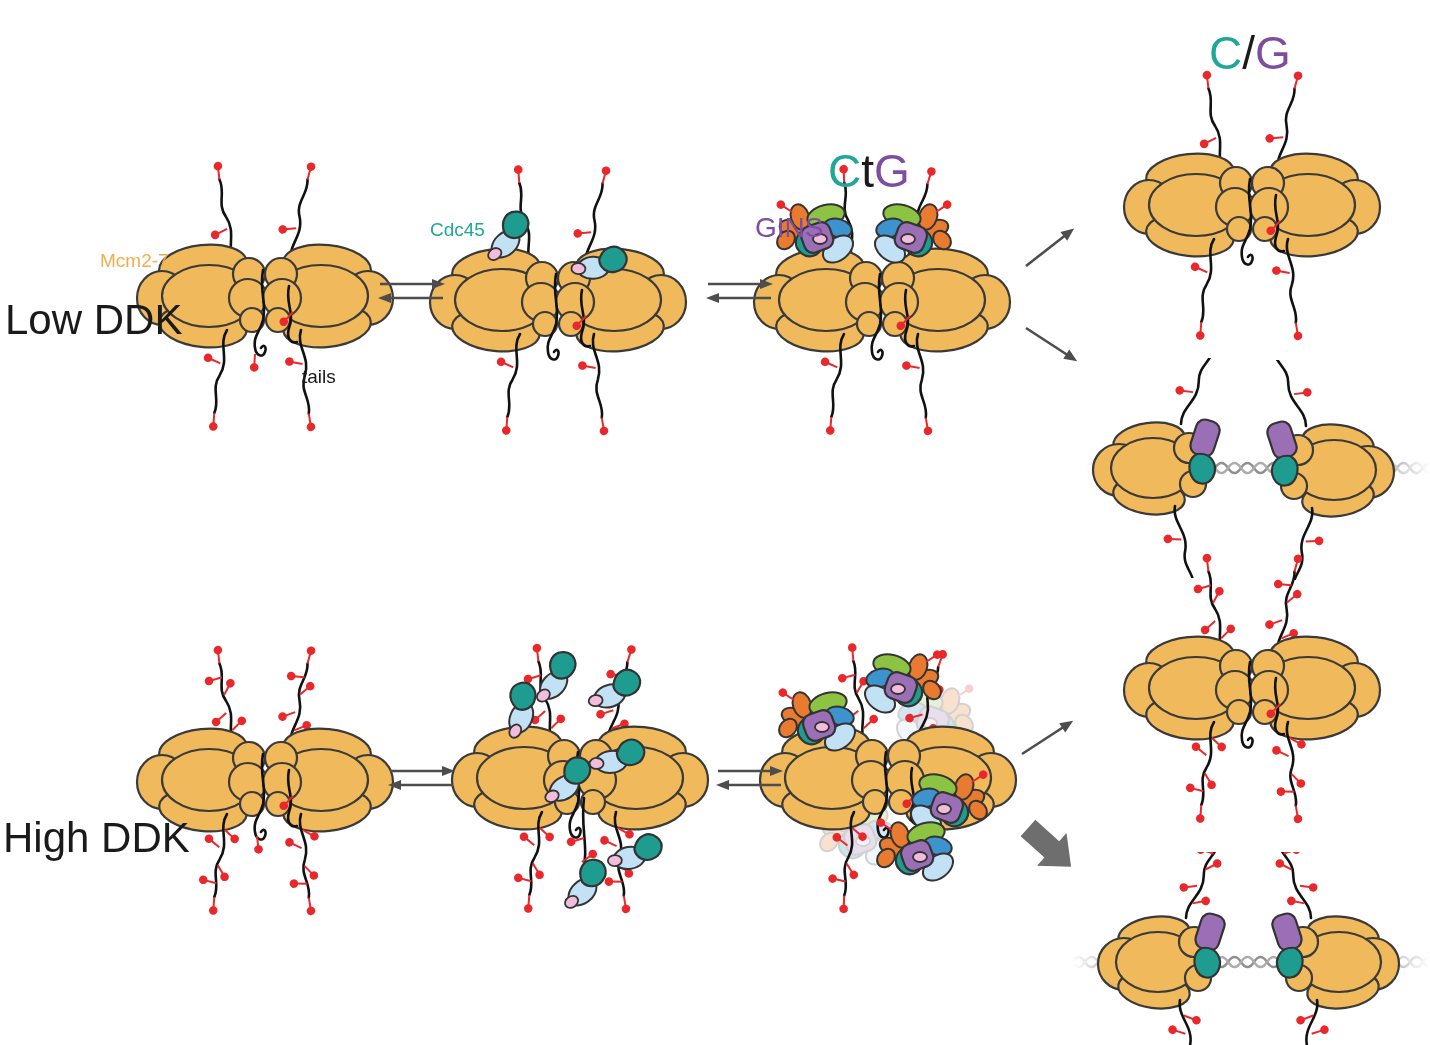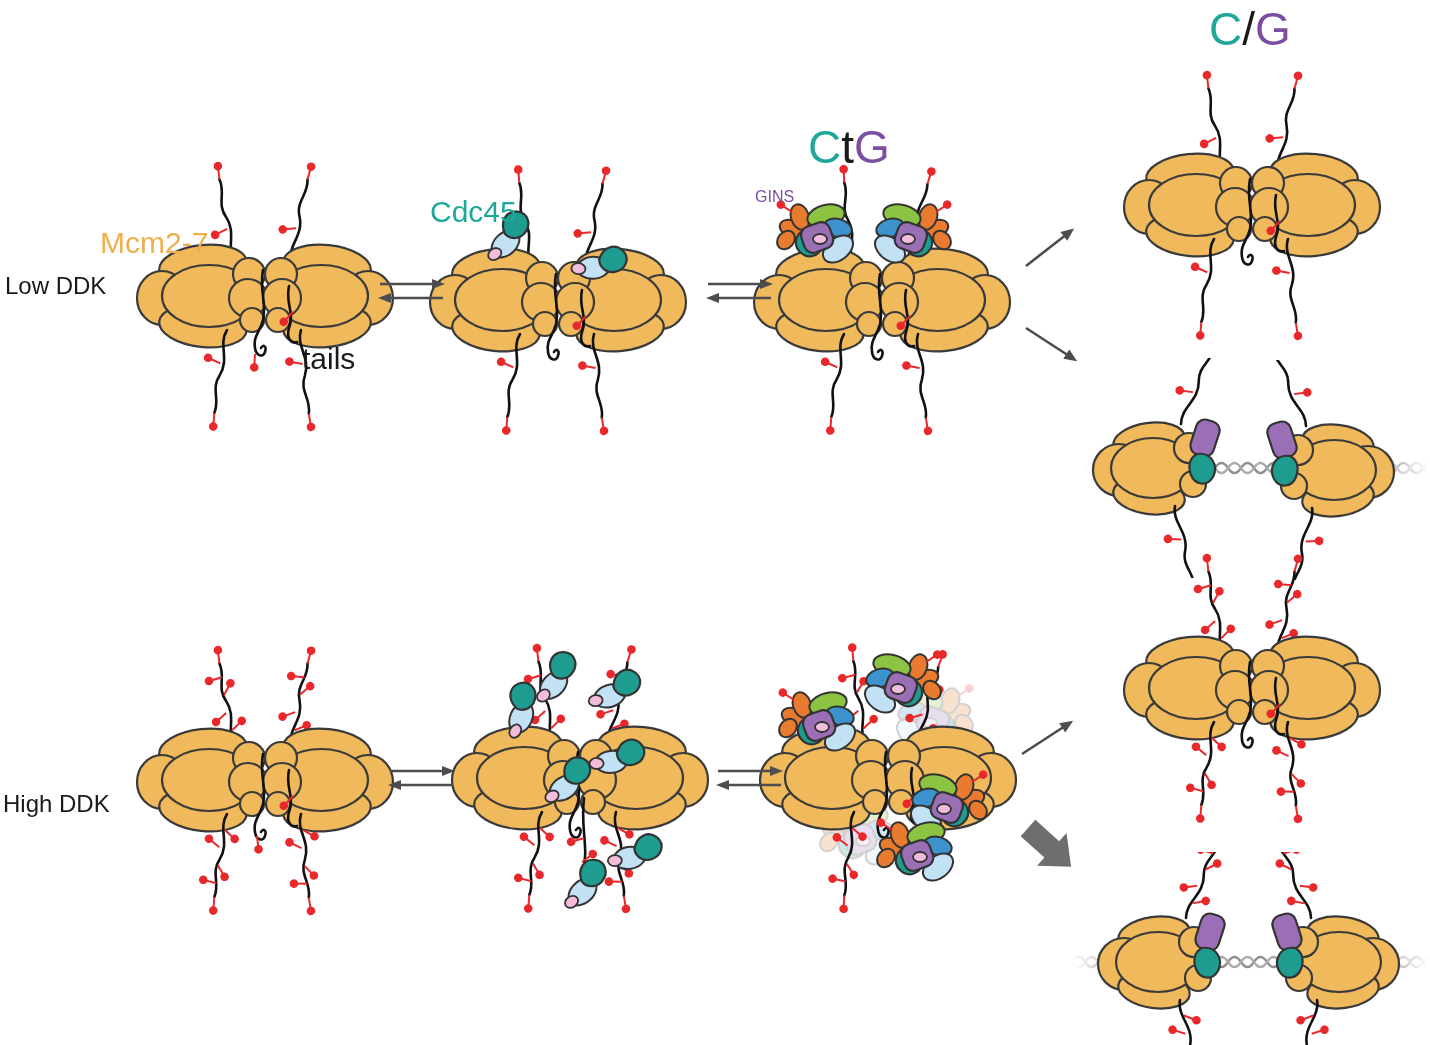--- a/index.html
+++ b/index.html
@@ -1,21 +1,21 @@
 <!DOCTYPE html>
 <html><head>
 <meta charset="utf-8">
 <style>
   html,body{margin:0;padding:0;background:#fff;}
   #canvas{position:relative;width:1430px;height:1045px;background:#fff;overflow:hidden;
           font-family:"Liberation Sans",sans-serif;}
   .abs{position:absolute;}
-  .lbl{color:#1a1a1a;white-space:nowrap;}
-  .big{font-size:24px;}
-  .med{font-size:30px;}
+  .lbl{color:#1a1a1a;white-space:nowrap;margin-top:24px;}
+  .big{font-size:42px;}
+  .med{font-size:19px;}
   .title{font-size:46px;}
   .sub{font-size:42px;}
   .center{text-align:center;}
   .teal{color:#1FA79A;}
   .purple{color:#7C4DA0;}
   .orange{color:#EFAF3C;}
   .mcmlbl{color:#EFAF4D;}
   
   .mcmE{fill:#EFB95C;stroke:#3a3a3a;stroke-width:2.2;}
   .tailpath{fill:none;stroke:#111;stroke-width:2.6;stroke-linecap:round;}
@@ -341,23 +341,23 @@
 </svg>
 
 <div class="abs lbl med mcmlbl" style="left:100px;top:226px">Mcm2-7</div>
 
 <div class="abs lbl big" style="left:5px;top:272px">Low DDK</div>
 
 <div class="abs lbl med" style="left:302px;top:342px">tails</div>
 
 <div class="abs lbl med teal" style="left:430px;top:195px">Cdc45</div>
 
-<div class="abs lbl purple" style="left:755px;top:188px;font-size:16px">GINS</div>
-
-<div class="abs lbl title" style="left:808px;top:120px"><span class="teal">C</span><span>t</span><span class="purple">G</span></div>
+<div class="abs lbl purple" style="left:755px;top:188px;font-size:28px">GINS</div>
+
+<div class="abs lbl title" style="left:828px;top:120px"><span class="teal">C</span><span>t</span><span class="purple">G</span></div>
 
 <div class="abs center" style="left:1120px;top:2px;width:260px">
   <div class="lbl title"><span class="teal">C</span><span>/</span><span class="purple">G</span></div>
 </div>
 
 
 <div class="abs lbl big" style="left:3px;top:790px">High DDK</div>
 
 </div>
 

